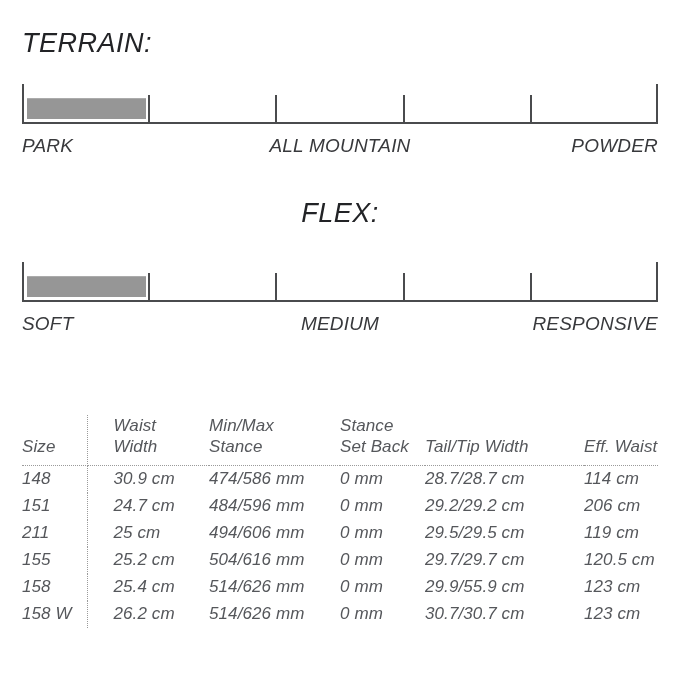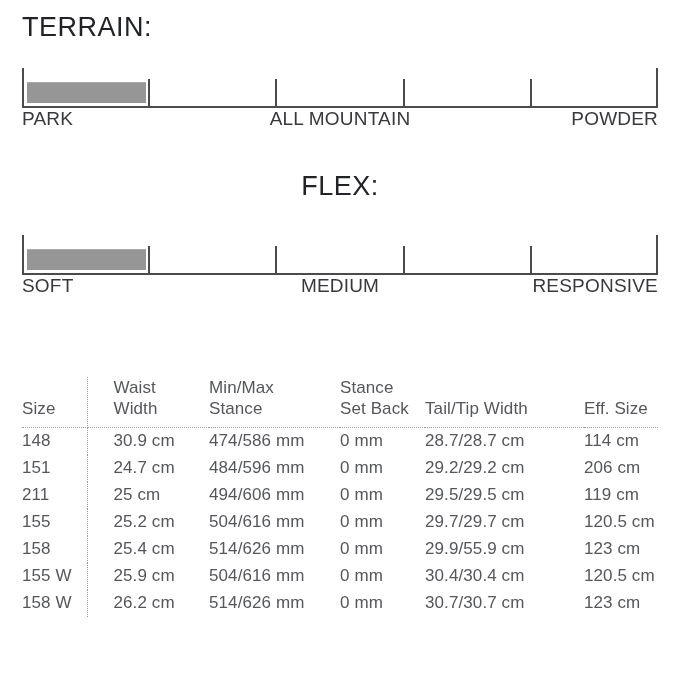--- a/index.html
+++ b/index.html
@@ -4,21 +4,21 @@
 <style>
   * { margin: 0; padding: 0; box-sizing: border-box; }
   html, body { background: #ffffff; }
   body {
     width: 680px;
     height: 680px;
     font-family: "Liberation Sans", sans-serif;
     position: relative;
     overflow: hidden;
   }
-  .content { padding: 12px 22px 0 22px; }
+  .content { padding: 28px 22px 0 22px; font-style: italic; }
 
   
   .section-heading {
     font-size: 27px;
     font-weight: 400;
     letter-spacing: 0.5px;
     color: #222326;
     line-height: 30px;
   }
 
@@ -51,20 +51,21 @@
     background: #969696;
     border-top: 1px solid #ababab;
   }
   .terrain-scale { margin-top: 28px; }
   .flex-scale { margin-top: 36px; }
 
   
   .scale-labels {
     position: relative;
     height: 22px;
+    margin-top: 11px;
     font-size: 19px;
     color: #38393c;
     letter-spacing: 0.2px;
   }
   .scale-labels .lbl-left   { position: absolute; left: 0; top: 0; }
   .scale-labels .lbl-center { position: absolute; left: 50%; top: 0; transform: translateX(-50%); white-space: nowrap; }
   .scale-labels .lbl-right  { position: absolute; right: 0; top: 0; }
 
   .flex-section { margin-top: 41px; text-align: center; }
 
@@ -176,21 +177,21 @@
             <span class="hdr-line">Stance</span>
           </th>
           <th>
             <span class="hdr-line">Stance</span>
             <span class="hdr-line">Set Back</span>
           </th>
           <th>
             <span class="hdr-line">Tail/Tip Width</span>
           </th>
           <th>
-            <span class="hdr-line">Eff. Size</span>
+            <span class="hdr-line">Eff. Waist</span>
           </th>
         </tr>
       </thead>
       <tbody>
         <tr>
           <td class="divider">148</td>
           <td class="pad">30.9 cm</td>
           <td>474/586 mm</td>
           <td>0 mm</td>
           <td>28.7/28.7 cm</td>
@@ -222,28 +223,20 @@
         </tr>
         <tr>
           <td class="divider">158</td>
           <td class="pad">25.4 cm</td>
           <td>514/626 mm</td>
           <td>0 mm</td>
           <td>29.9/55.9 cm</td>
           <td>123 cm</td>
         </tr>
         <tr>
-          <td class="divider">155 W</td>
-          <td class="pad">25.9 cm</td>
-          <td>504/616 mm</td>
-          <td>0 mm</td>
-          <td>30.4/30.4 cm</td>
-          <td>120.5 cm</td>
-        </tr>
-        <tr>
           <td class="divider">158 W</td>
           <td class="pad">26.2 cm</td>
           <td>514/626 mm</td>
           <td>0 mm</td>
           <td>30.7/30.7 cm</td>
           <td>123 cm</td>
         </tr>
       </tbody>
     </table>
   </div>

